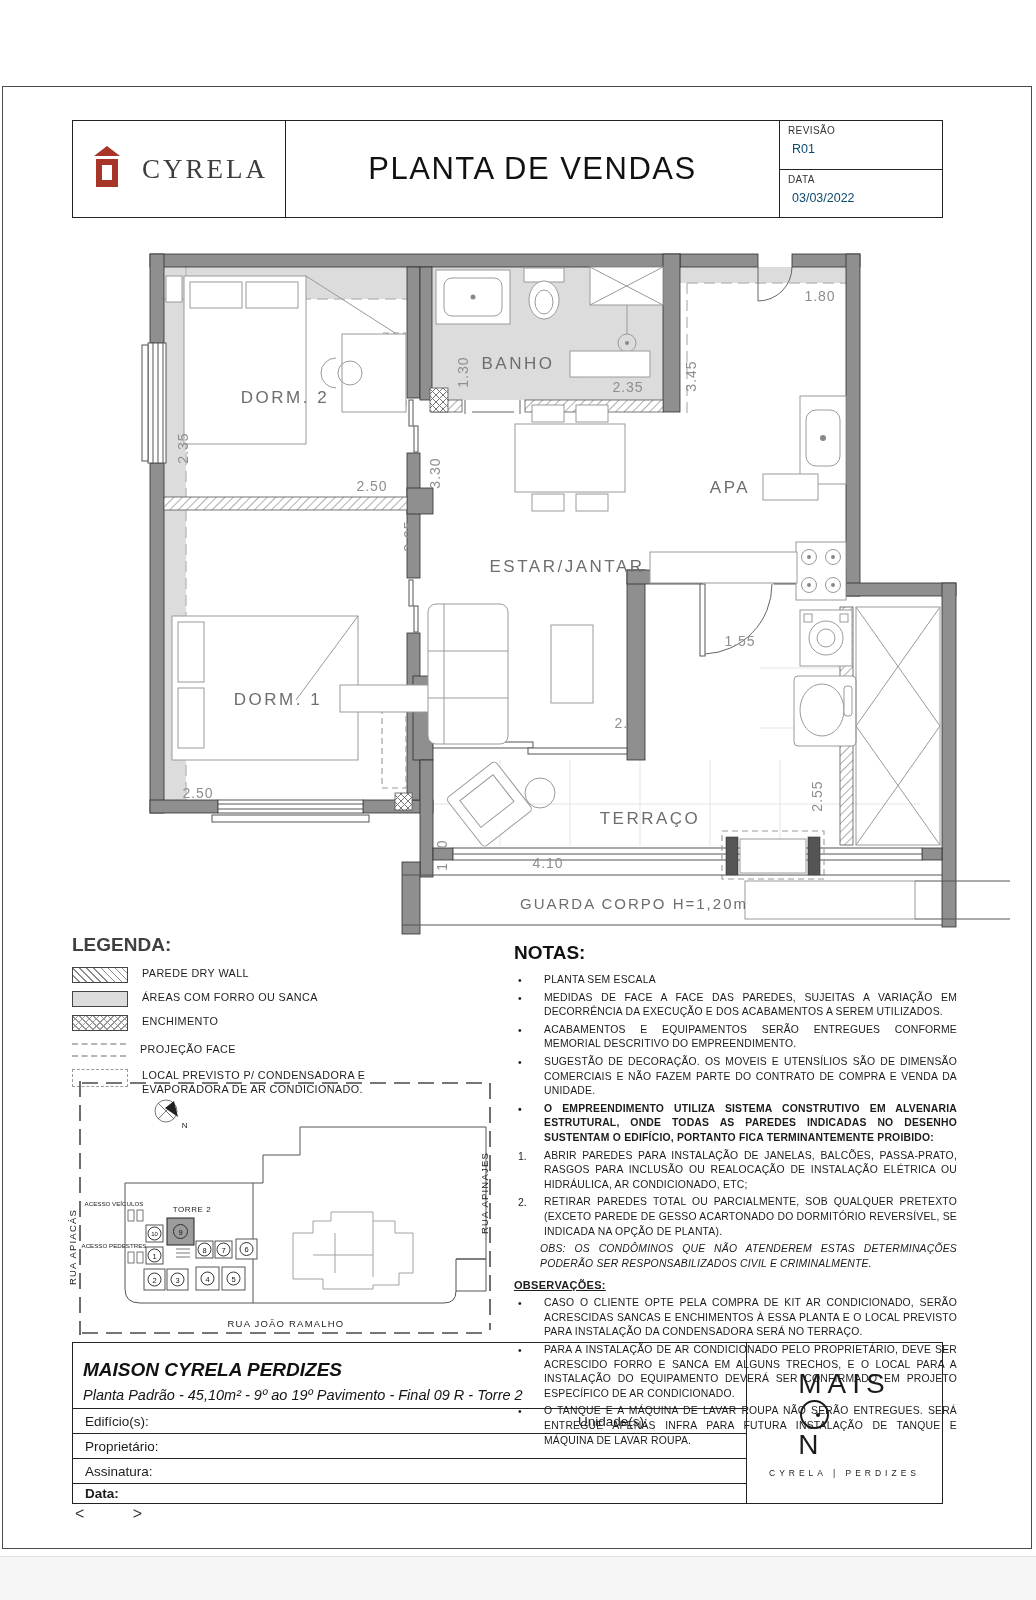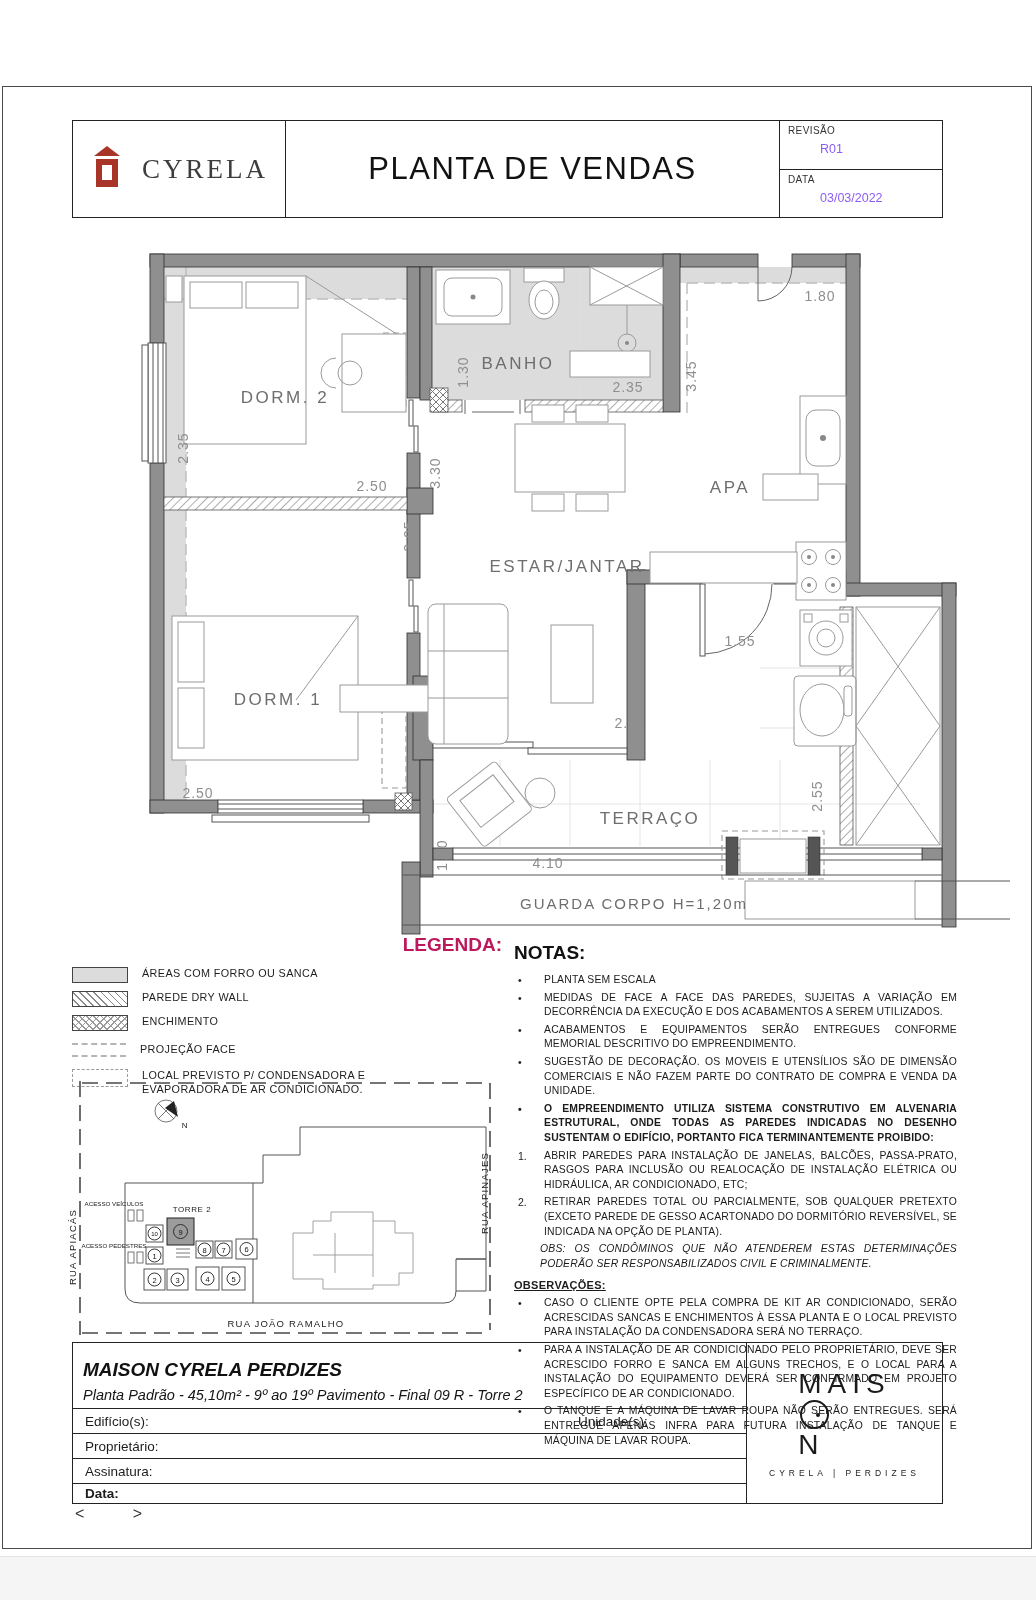--- a/index.html
+++ b/index.html
@@ -11,25 +11,25 @@
   
   .hdr{position:absolute;left:72px;top:120px;width:869px;height:96px;border:1.4px solid #222;display:flex;}
   .hdr-logo{width:212px;border-right:1.4px solid #222;display:flex;align-items:center;justify-content:center;gap:18px;}
   .hdr-logo-text{font-family:"Liberation Serif",serif;font-size:27px;letter-spacing:3px;color:#3d3d3d;}
   .hdr-title{flex:1;display:flex;align-items:center;justify-content:center;
              font-size:31px;letter-spacing:1.5px;color:#111;}
   .hdr-rev{width:162px;border-left:1.4px solid #222;display:flex;flex-direction:column;}
   .hdr-rev-row{flex:1;padding:4px 8px;}
   .hdr-rev-row.first{border-bottom:1.2px solid #222;}
   .hdr-rev-label{font-size:10px;color:#333;letter-spacing:.4px;}
-  .hdr-rev-value{font-size:12.5px;color:#8b5cf6;margin-top:6px;padding-left:4px;margin-left:28px;}
+  .hdr-rev-value{font-size:12.5px;color:#0c4a6e;margin-top:6px;padding-left:4px;}
 
   
   .legend{position:absolute;left:72px;top:934px;width:430px;}
-  .legend-title{font-size:19px;font-weight:bold;color:#be185d;margin-bottom:10px;text-align:right;}
+  .legend-title{font-size:19px;font-weight:bold;color:#404040;margin-bottom:10px;}
   .lg-item{display:flex;align-items:flex-start;margin-bottom:7px;}
   .lg-sw{width:54px;height:14px;margin-right:14px;flex:0 0 auto;margin-top:1px;}
   .sw-forro{background:#dcdcdc;border:1px solid #444;}
   .sw-dry{border:1px solid #444;background:repeating-linear-gradient(45deg,#fff 0 4px,#8a8a8a 4px 5px);}
   .sw-ench{border:1px solid #444;background:
       repeating-linear-gradient(45deg,transparent 0 4px,#9a9a9a 4px 5px),
       repeating-linear-gradient(-45deg,transparent 0 4px,#9a9a9a 4px 5px);}
   .sw-alv{background:#8f8f8f;border:1px solid #333;}
   .sw-viga{height:10px;border-top:2px dashed #b5b5b5;border-bottom:2px dashed #b5b5b5;}
   .sw-cond{height:16px;border:1.6px dashed #9a9a9a;}
@@ -344,26 +344,26 @@
       <text class="dim" text-anchor="middle" x="98" y="550">2.50</text>
       <text class="dim" text-anchor="middle" transform="rotate(-90 347 607)" x="347" y="607">1.20</text>
       <text class="dim" text-anchor="middle" x="448" y="620">4.10</text>
     </g>
   </svg>
   </div>
 
   <div class="legend">
     <div class="legend-title">LEGENDA:</div>
     <div class="lg-item">
+      <div class="lg-sw sw-dry"></div>
+      <div class="lg-label">PAREDE DRY WALL</div>
+    </div>
+    <div class="lg-item">
       <div class="lg-sw sw-forro"></div>
       <div class="lg-label">ÁREAS COM FORRO OU SANCA</div>
-    </div>
-    <div class="lg-item">
-      <div class="lg-sw sw-dry"></div>
-      <div class="lg-label">PAREDE DRY WALL</div>
     </div>
     <div class="lg-item">
       <div class="lg-sw sw-ench"></div>
       <div class="lg-label">ENCHIMENTO</div>
     </div>
     <div class="lg-item" style="margin-top:11px;">
       <div class="lg-sw sw-viga"></div>
       <div class="lg-label">PROJEÇÃO FACE</div>
     </div>
     <div class="lg-item" style="margin-top:11px;">

